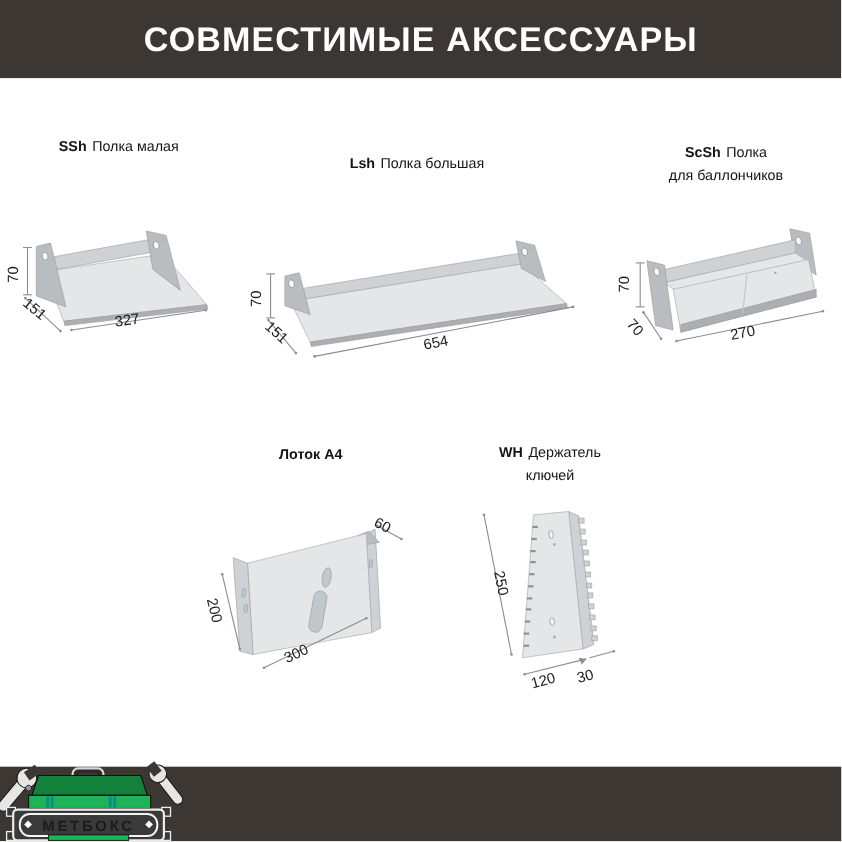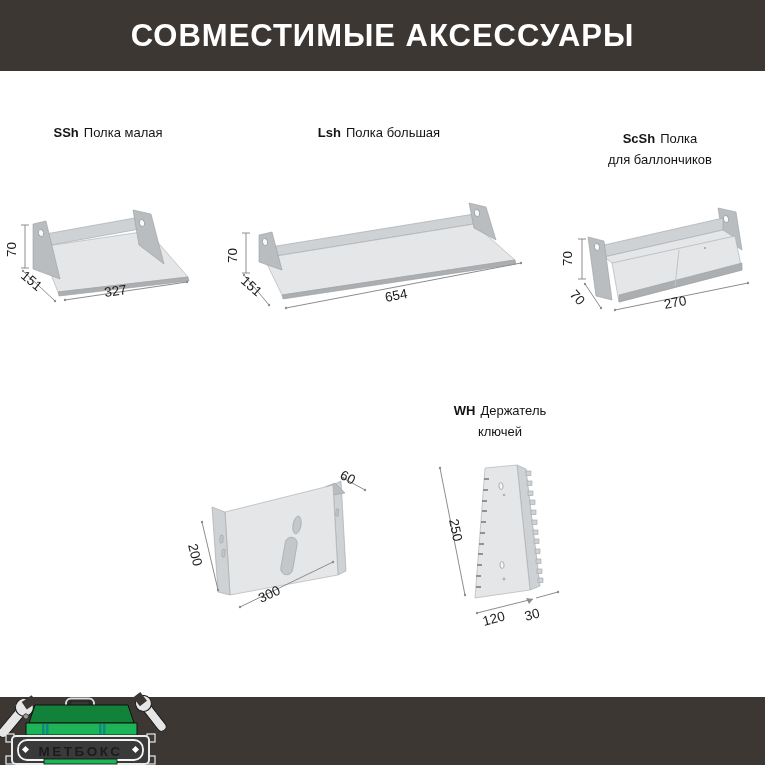--- a/index.html
+++ b/index.html
@@ -58,21 +58,21 @@
         <line class="dim" x1="65" y1="107" x2="187" y2="89"></line>
         <circle class="dimdot" cx="65" cy="107" r="1.2"></circle>
           <circle class="dimdot" cx="187" cy="89" r="1.2"></circle>
       </g>
       <text transform="translate(16,64) rotate(-90)">70</text>
       <text transform="translate(20,84) rotate(40)">151</text>
       <text transform="translate(105,104) rotate(-8)">327</text>
     </svg>
   </section>
 
-  <section class="product" style="left:224px;top:122px;width:310px;height:200px;">
+  <section class="product" style="left:224px;top:138px;width:310px;height:200px;">
     <div class="plabel">
       <b>Lsh</b><span>Полка большая</span>
     </div>
     <svg class="illus" style="left:0;top:68px;" width="310" height="125" viewBox="0 0 310 125">
       <polygon class="m-m" points="40,58 250,24 250,34 40,68"></polygon>
       <polygon class="m-l" points="40,68 250,34 291,70 58,105"></polygon>
       <polygon class="m-dd" points="58,105 291,70 292,74 59,109"></polygon>
       <polygon class="m-d" points="35,45 48,42 58,80 35,72"></polygon>
       <ellipse class="hole" cx="41" cy="52" rx="2.6" ry="3.6" transform="rotate(-14 41 52)"></ellipse>
       <polygon class="m-d" points="245,13 262,17 272,50 250,38"></polygon>
@@ -121,20 +121,23 @@
         <circle class="dimdot" cx="60" cy="110" r="1.2"></circle>
           <circle class="dimdot" cx="193" cy="83" r="1.2"></circle>
       </g>
       <text transform="translate(17,66) rotate(-90)">70</text>
       <text transform="translate(14,95) rotate(48)">70</text>
       <text transform="translate(110,109) rotate(-11)">270</text>
     </svg>
   </section>
 
   <section class="product" style="left:175px;top:402px;width:220px;height:235px;">
+    <div class="plabel">
+      <b>Лоток А4</b><span></span>
+    </div>
     <svg class="illus" style="left:0;top:43px;" width="220" height="190" viewBox="0 0 220 190">
       <polygon class="m-m" points="158,40 166,36 171,126 163,130"></polygon>
       <polygon class="m-d" points="150,42 160,38 170,48 158,50"></polygon>
       <polygon class="m-l" points="50,67 158,40 163,130 55,150"></polygon>
       <polygon class="m-m" points="37,62 50,67 55,150 43,147"></polygon>
       <rect class="cut" x="45" y="90" width="3" height="8" rx="1.5" transform="rotate(5 46 94)"></rect>
       <rect class="cut" x="47" y="104" width="3" height="8" rx="1.5" transform="rotate(5 48 108)"></rect>
       <ellipse class="cut" cx="122" cy="80" rx="4" ry="9" transform="rotate(10 122 80)"></ellipse>
       <rect class="cut" x="108" y="92" width="12" height="38" rx="6" transform="rotate(10 114 111)"></rect>
       <rect class="cut" x="161" y="64" width="2.5" height="7" transform="rotate(6 162 67)"></rect>

